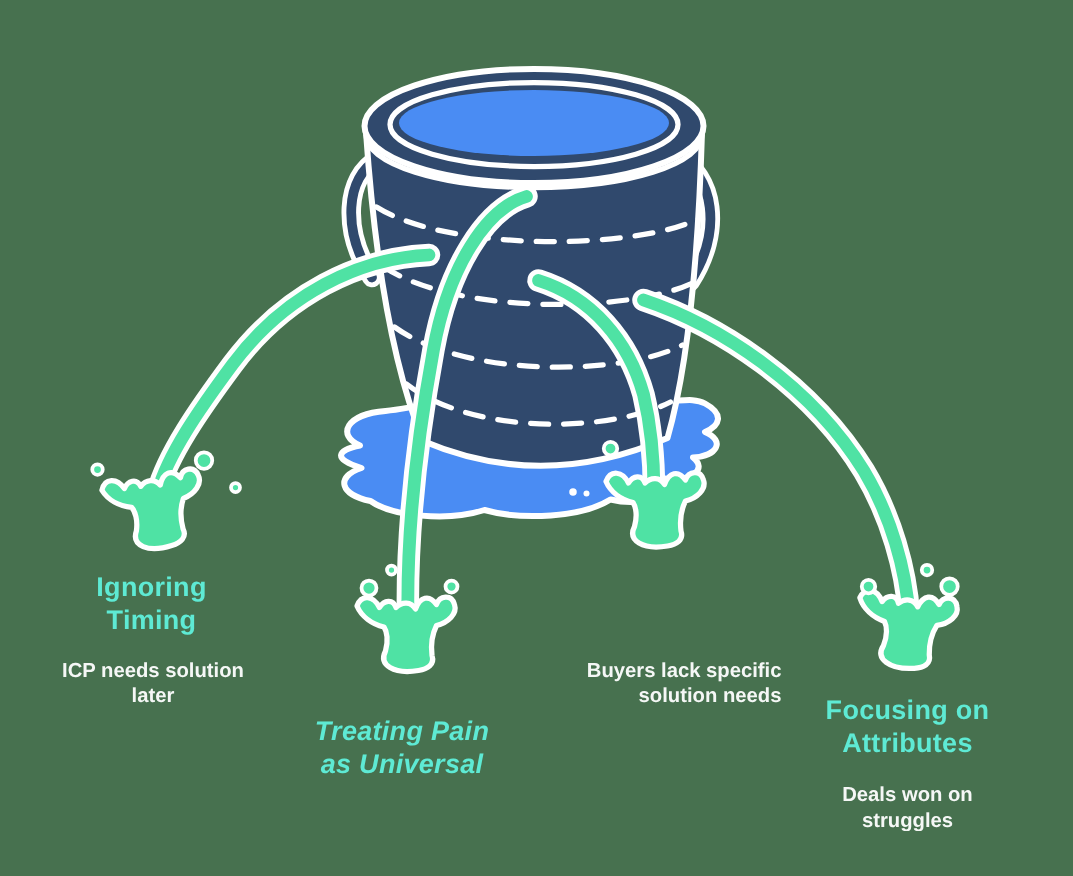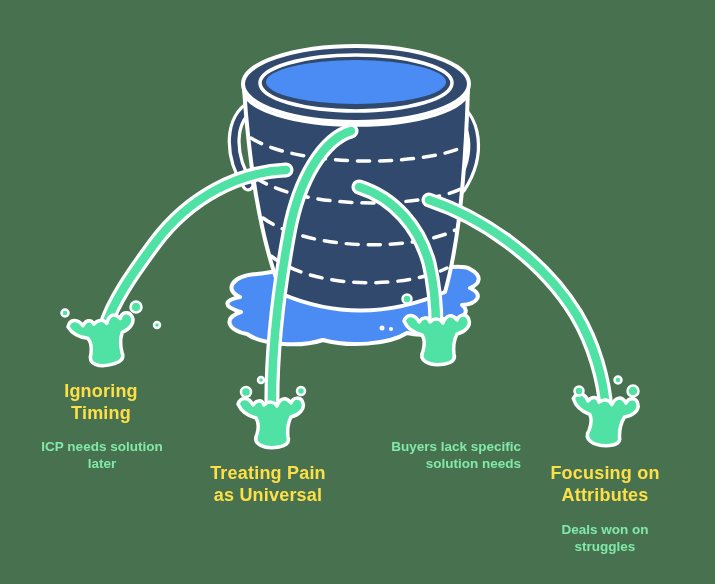--- a/index.html
+++ b/index.html
@@ -19,34 +19,34 @@
   .leak-label {
     position:absolute;
     text-align:center;
     white-space:pre-line;
     pointer-events:none;
   }
   .leak-title {
     font-size:18px;
     line-height:22px;
     font-weight:bold;
-    color:#fde047;
+    color:#5eead4;
     letter-spacing:0.2px;
   }
   .leak-subtitle {
     font-size:13.5px;
     line-height:17px;
     font-weight:bold;
-    color:#86efac;
+    color:#ffffff;
     opacity:0.95;
   }
   
   #label-1-title    { left:21px;  top:380px; width:160px; }
   #label-1-subtitle { left:22px;  top:438px; width:160px; }
-  #label-2-title    { left:188px; top:462px; width:160px; }
+  #label-2-title    { left:188px; top:476px; width:160px;font-style:italic; }
   #label-2-subtitle { left:191px; top:521px; width:160px; }
   #label-3-title    { left:360px; top:380px; width:160px; }
   #label-3-subtitle { left:359px; top:438px; width:162px;text-align:right; }
   #label-4-title    { left:525px; top:462px; width:160px; }
   #label-4-subtitle { left:525px; top:521px; width:160px; }
 </style>
 </head>
 <body>
 
 <div id="stage">

